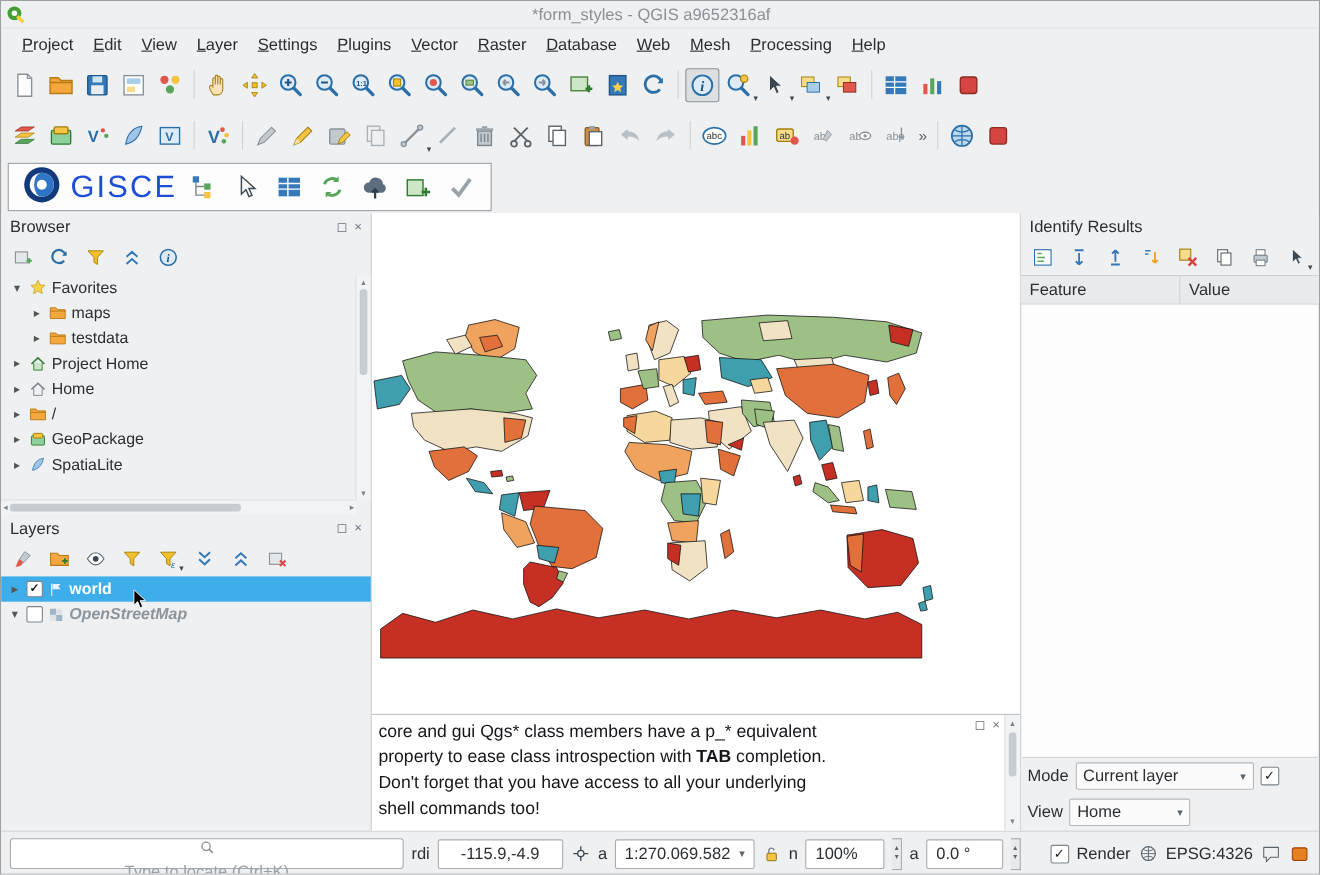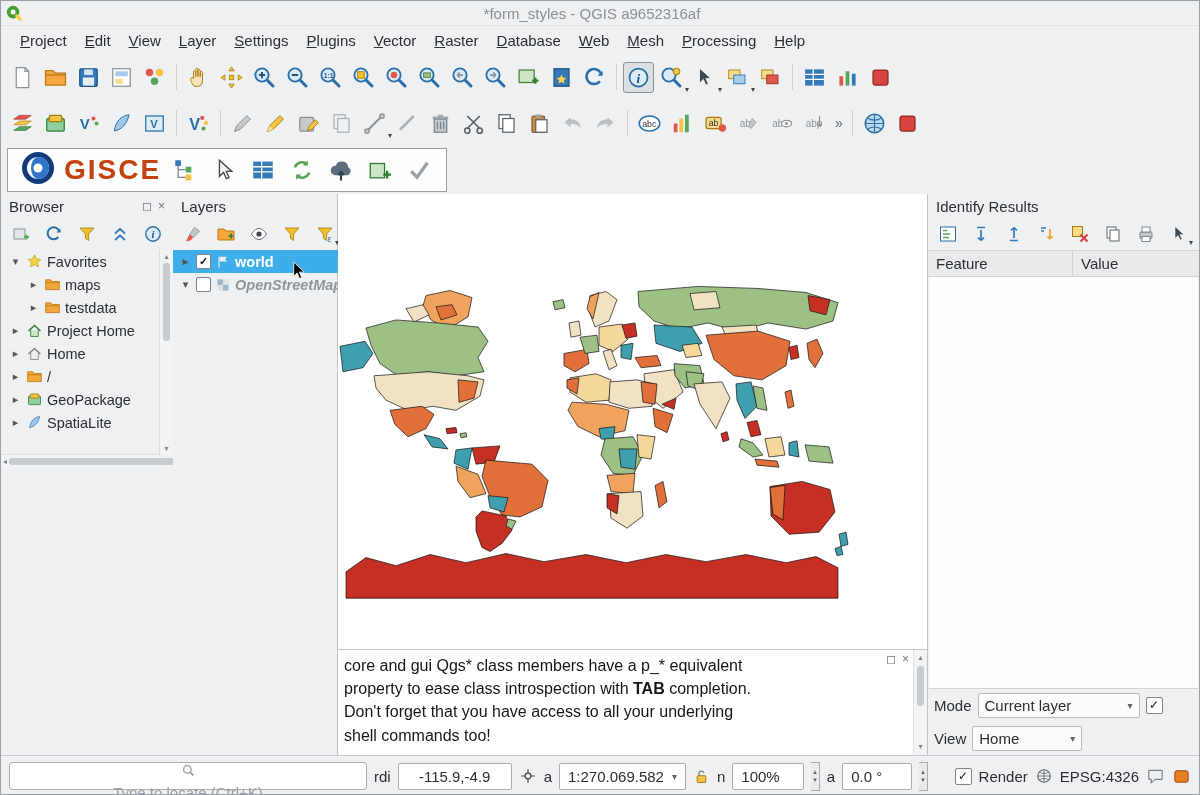--- a/index.html
+++ b/index.html
@@ -16,25 +16,25 @@
   
   .toolbar{height:46px;display:flex;align-items:center;padding:0 6px;gap:2px;}
   .tbtn{width:31px;height:31px;display:flex;align-items:center;justify-content:center;border-radius:3px;position:relative;}
   .tbtn.active{background:#dde0e3;border:1px solid #8a9299;box-sizing:border-box;}
   .tbtn .dd{position:absolute;right:-2px;bottom:-1px;font-size:8px;color:#3b4752;}
   .sep{width:1px;height:26px;background:#cfd3d6;margin:0 4px;}
   .chev{font-size:14px;color:#5b646b;margin:0 3px;}
   
   .gisce-row{height:48px;display:flex;align-items:center;padding:0 0 0 6px;}
   .gisce-box{height:42px;background:#fdfdfd;border:1px solid #9aa0a6;display:flex;align-items:center;padding:0 12px;gap:8px;}
-  .gisce-text{font-size:28px;font-weight:bold;color:#c2410c;letter-spacing:2px;line-height:1;}
+  .gisce-text{font-size:28px;font-weight:normal;color:#1d4ed8;letter-spacing:2px;line-height:1;}
   .gisce-icons{display:flex;align-items:center;gap:8px;}
   
   .main{height:561px;display:flex;}
-  .left{width:336px;display:flex;flex-direction:row;background:#eff0f1;}
+  .left{width:336px;display:flex;flex-direction:column;background:#eff0f1;}
   .center{flex:1;display:flex;flex-direction:column;background:#fff;border-left:1px solid #c0c4c8;border-right:1px solid #c0c4c8;}
   .right{width:271px;display:flex;flex-direction:column;background:#eff0f1;}
   .panel{display:flex;flex-direction:column;}
   .browser{height:274px;}
   .layers{height:287px;position:relative;}
   .phead{height:24px;display:flex;align-items:center;padding:0 8px;font-size:15px;}
   .ptitle{flex:1;}
   .wc{display:flex;gap:6px;color:#6b7280;font-size:12px;}
   .ptoolbar{height:32px;display:flex;align-items:center;gap:9px;padding:0 8px;}
   .ptoolbar .tbtn{width:24px;height:24px;}

